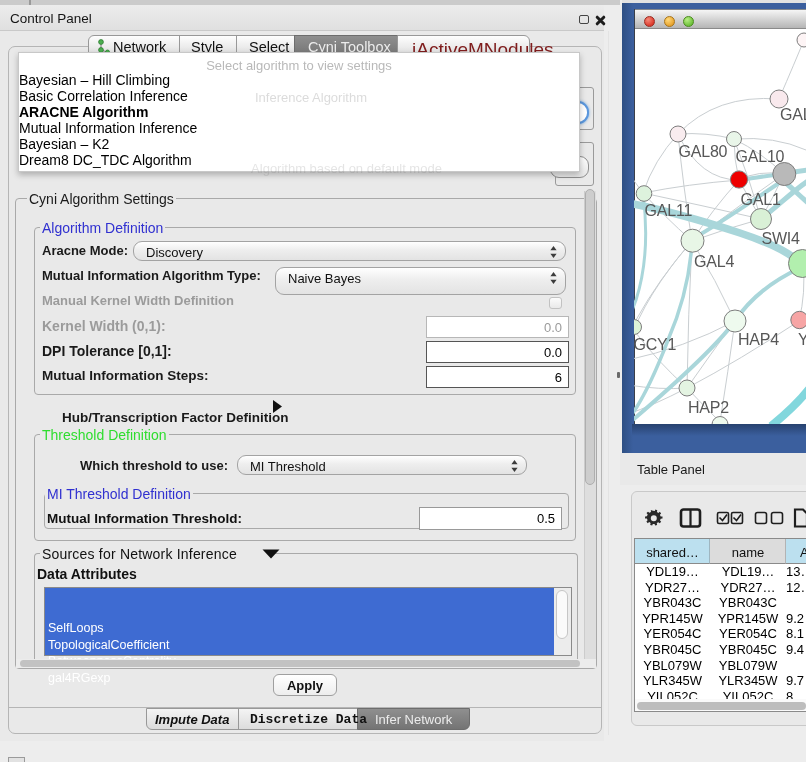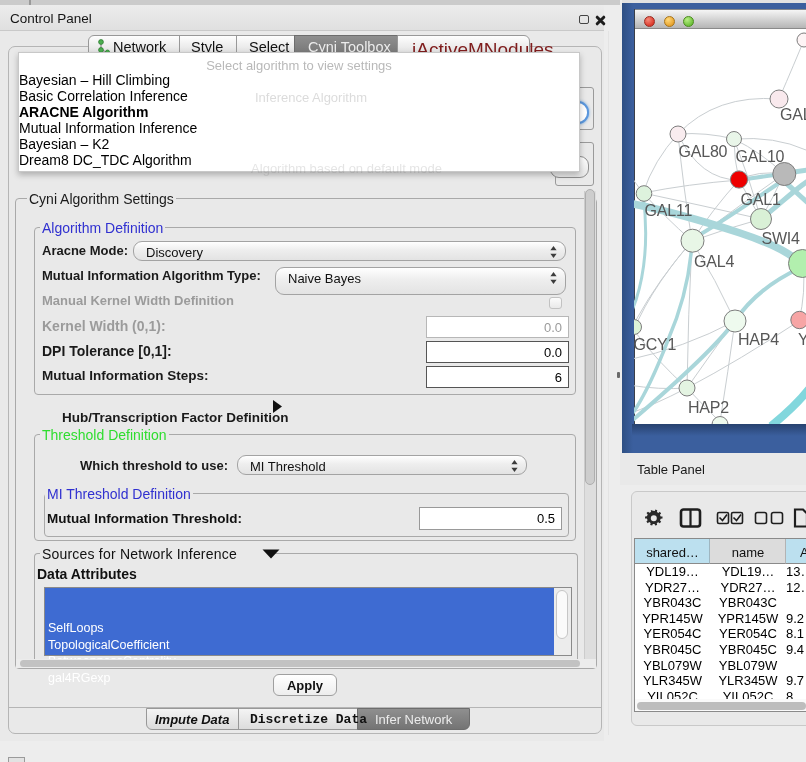--- a/index.html
+++ b/index.html
@@ -110,21 +110,21 @@
     <span class="legend" style="left:5px;color:#2fdd2f;">Threshold Definition</span>
   </div>
   <div class="abs lbl" style="left:80px;top:458px;">Which threshold to use:</div>
   <div class="combo" style="left:237px;top:455px;width:290px;height:20px;">
     <span class="ctext">MI Threshold</span>
     <svg class="carr" width="7" height="12" viewBox="0 0 7 12">
         <path d="M3.5 0 L6.6 4.2 L0.4 4.2 Z M3.5 12 L6.6 7.8 L0.4 7.8 Z" fill="#3c3c3c"></path>
       </svg>
   </div>
 
-  <div class="gbox" style="left:44px;top:493px;width:525px;height:44px;">
+  <div class="gbox" style="left:44px;top:493px;width:525px;height:36px;">
     <span class="legend" style="left:0px;color:#3030d0;">MI Threshold Definition</span>
   </div>
   <div class="abs" style="left:47px;top:511px;font-size:13.5px;font-weight:bold;color:#111;">Mutual Information Threshold:</div>
   <div class="field" style="left:419px;top:507px;width:143px;height:23px;border:1px solid #999;">
       <span class="fieldtxt" style="color:#000;">0.5</span>
     </div>
 
   <div class="gbox" style="left:34px;top:553px;width:544px;height:112px;border-bottom:none;border-bottom-left-radius:0;border-bottom-right-radius:0;">
     <span class="legend" style="left:5px;color:#111;font-size:14px;letter-spacing:0.2px;padding-right:32px;">Sources for Network Inference</span>
   </div>

